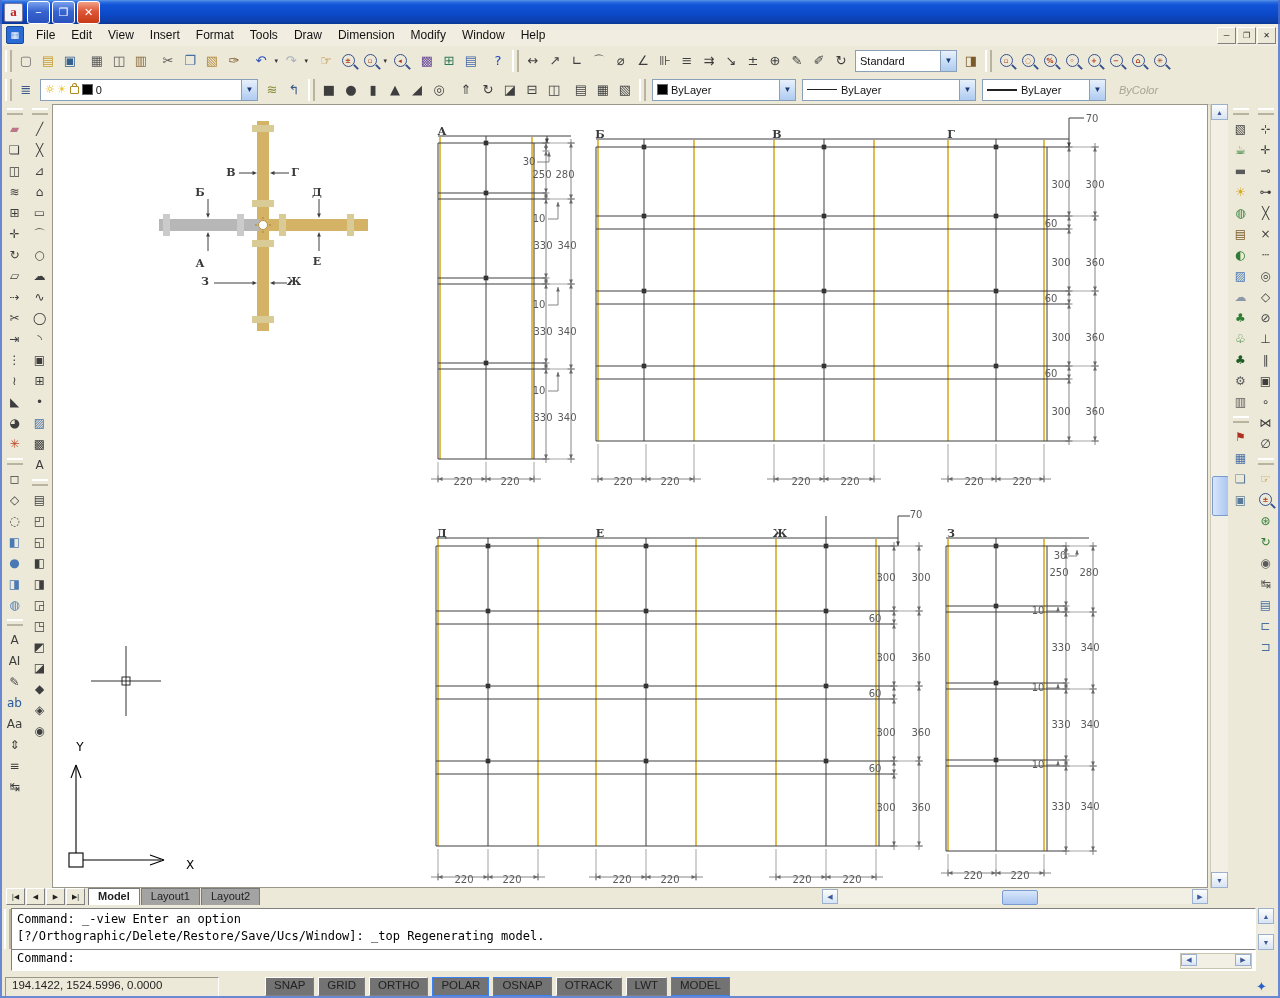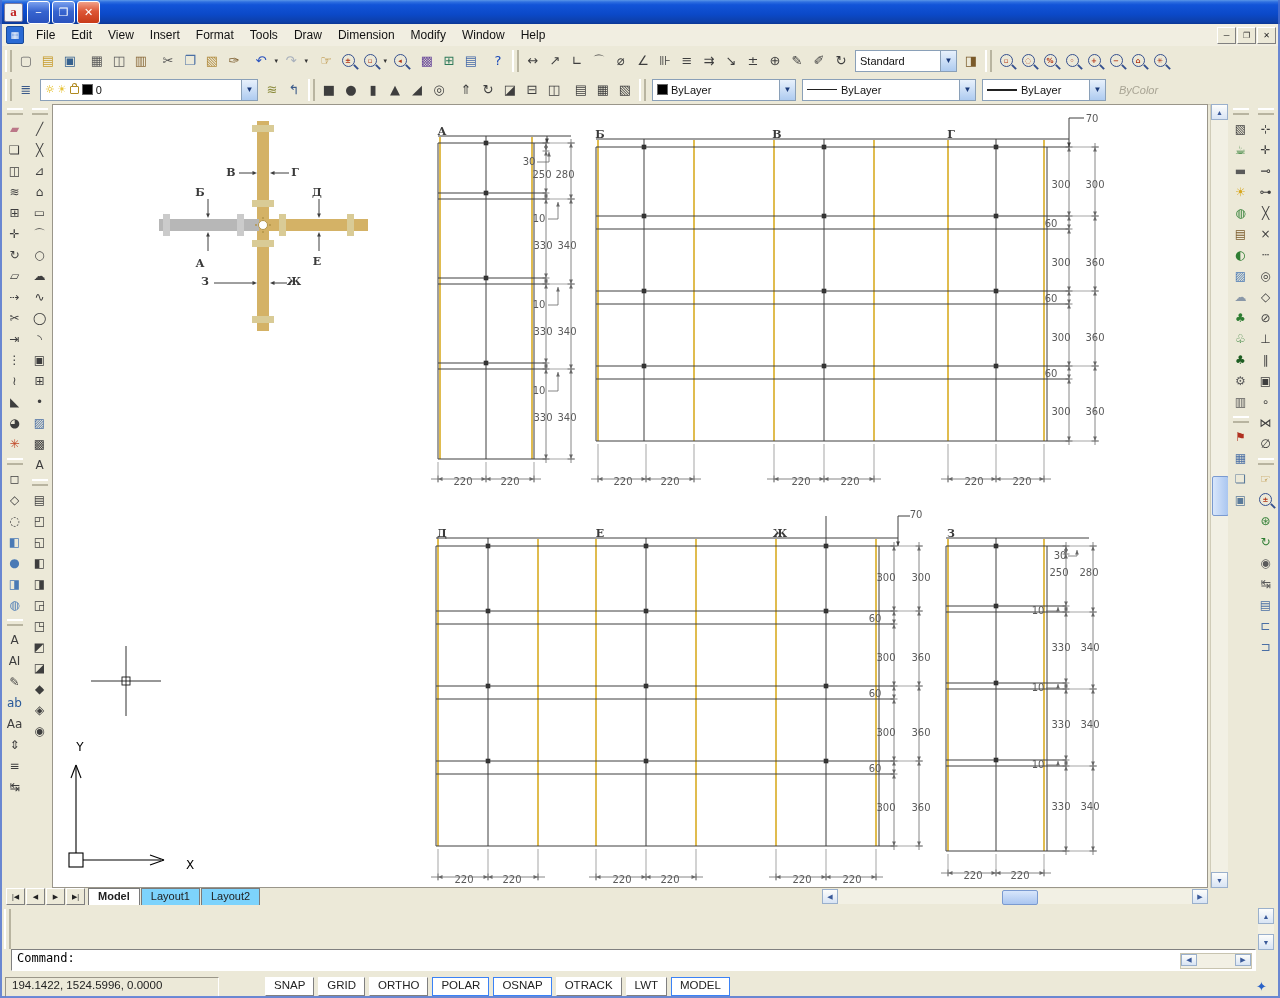--- a/index.html
+++ b/index.html
@@ -59,40 +59,40 @@
   
   .canvas{position:absolute;top:104px;left:52px;width:1156px;height:784px;background:#fff;border:1px solid #9a968a;box-sizing:border-box;}
   .canvas svg{position:absolute;inset:0;}
 
   
   .vscroll{position:absolute;top:104px;right:52px;width:17px;height:784px;background:#f2f0e4;border-left:1px solid #d0ccb8;}
   .sbtn-sq{position:absolute;left:0;width:17px;height:16px;background:linear-gradient(180deg,#fdfdfb,#d8e4f4);border:1px solid #9ab0cc;box-sizing:border-box;color:#3a5a9a;font-size:7px;display:flex;align-items:center;justify-content:center;}
   .vthumb{position:absolute;left:1px;width:15px;height:38px;border-radius:2px;background:linear-gradient(90deg,#d8e6fb,#aac6f0);border:1px solid #7a9ad0;}
   .tabrow{position:absolute;top:888px;left:2px;right:2px;height:17px;background:#ece9d8;display:flex;align-items:flex-end;}
   .tnav{width:17px;height:15px;background:#ece9d8;border:1px solid;border-color:#fff #808080 #808080 #fff;font-size:7px;display:flex;align-items:center;justify-content:center;color:#222;margin-right:1px;}
-  .tab{height:15px;padding:1px 9px 0;font-size:11px;border:1px solid #7a7a7a;border-bottom:none;background:#7dd3fc;color:#222;margin-right:1px;}
+  .tab{height:15px;padding:1px 9px 0;font-size:11px;border:1px solid #7a7a7a;border-bottom:none;background:#a3a3a3;color:#222;margin-right:1px;}
   .tab.active{background:#fff;font-weight:bold;}
   .hscroll{position:absolute;left:820px;right:70px;height:15px;bottom:1px;background:#f2f0e4;}
   .hbtn{position:absolute;top:0;width:16px;height:15px;background:linear-gradient(180deg,#fdfdfb,#d8e4f4);border:1px solid #9ab0cc;box-sizing:border-box;color:#3a5a9a;font-size:7px;display:flex;align-items:center;justify-content:center;}
   .hthumb{position:absolute;top:1px;left:180px;width:34px;height:13px;border-radius:2px;background:linear-gradient(180deg,#d8e6fb,#aac6f0);border:1px solid #7a9ad0;}
   .corner{position:absolute;right:50px;bottom:1px;width:18px;height:15px;background:#ece9d8;}
 
   
   .cmd{position:absolute;top:905px;left:2px;right:2px;height:70px;background:#ece9d8;}
   .cmd-grip{position:absolute;left:2px;top:4px;bottom:26px;width:3px;border-left:2px solid #fff;border-right:2px solid #b8b4a0;}
   .cmd-hist{position:absolute;left:9px;top:3px;right:22px;height:40px;background:#fff;border:1px solid;border-color:#808080 #fff #fff #808080;font:12px "DejaVu Sans Mono",monospace;color:#000;padding:2px 5px;line-height:17px;white-space:pre;overflow:hidden;}
   .cmd-vs{position:absolute;right:4px;top:3px;width:16px;height:42px;background:#f2f0e4;}
   .cmd-prompt{position:absolute;left:9px;bottom:4px;right:22px;height:18px;background:#fff;border:1px solid;border-color:#808080 #fff #fff #808080;font:12px "DejaVu Sans Mono",monospace;color:#000;padding:1px 5px;}
   .cmd-hs{position:absolute;right:26px;bottom:6px;width:70px;height:14px;background:#f2f0e4;border:1px solid #c8c4b0;}
 
   
   .status{position:absolute;top:975px;left:2px;right:2px;height:21px;background:#ece9d8;display:flex;align-items:center;padding:1px 3px;gap:4px;}
   .coords{width:200px;height:16px;border:1px solid;border-color:#9a9688 #fff #fff #9a9688;font-size:11.5px;padding:1px 6px;color:#222;}
   .sgap{width:38px;}
-  .sbtn{height:15px;padding:1px 8px;font-size:11.5px;color:#222;background:#ffffff;border:1px solid;border-color:#fff #808080 #808080 #fff;}
+  .sbtn{height:15px;padding:1px 8px;font-size:11.5px;color:#222;background:#737373;border:1px solid;border-color:#fff #808080 #808080 #fff;}
   .sbtn.on{border:1px solid #3b82f6;}
   .tray{margin-left:auto;display:flex;align-items:center;gap:6px;padding-right:8px;}
   .tray .ticon{color:#2a62c8;font-size:13px;font-family:"DejaVu Sans",sans-serif;}
 </style>
 </head>
 <body>
 
 <div class="win">
 
   <div class="titlebar">
@@ -1293,20 +1293,22 @@
     <span class="hscroll">
       <span class="hbtn" style="left:0">◀</span>
       <span class="hthumb"></span>
       <span class="hbtn" style="right:0">▶</span>
     </span>
     <span class="corner"></span>
   </div>
 
   <div class="cmd">
     <span class="cmd-grip"></span>
+    <div class="cmd-hist"><span>Command: _-view Enter an option</span>
+<span>[?/Orthographic/Delete/Restore/Save/Ucs/Window]: _top Regenerating model.</span></div>
     <span class="cmd-vs">
       <span class="sbtn-sq" style="top:0;width:16px">▲</span>
       <span class="sbtn-sq" style="bottom:0;top:auto;width:16px">▼</span>
     </span>
     <div class="cmd-prompt">Command:</div>
     <span class="cmd-hs">
       <span class="hbtn" style="left:0;height:12px">◀</span>
       <span class="hbtn" style="right:0;height:12px">▶</span>
     </span>
   </div>

